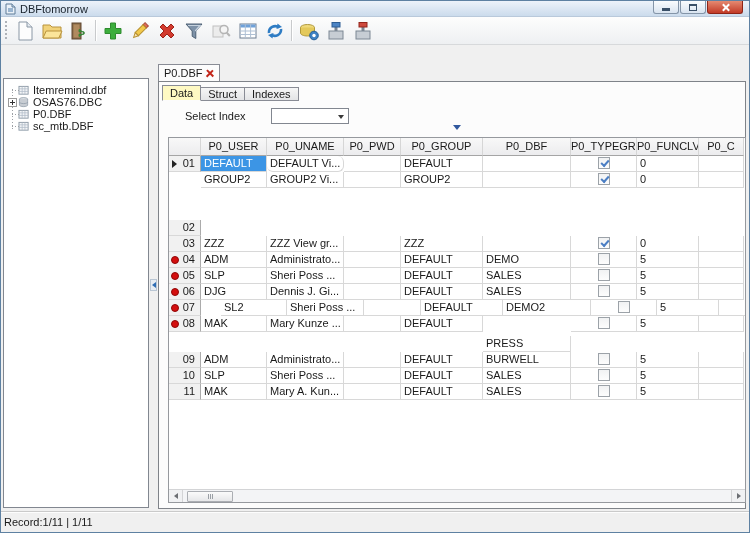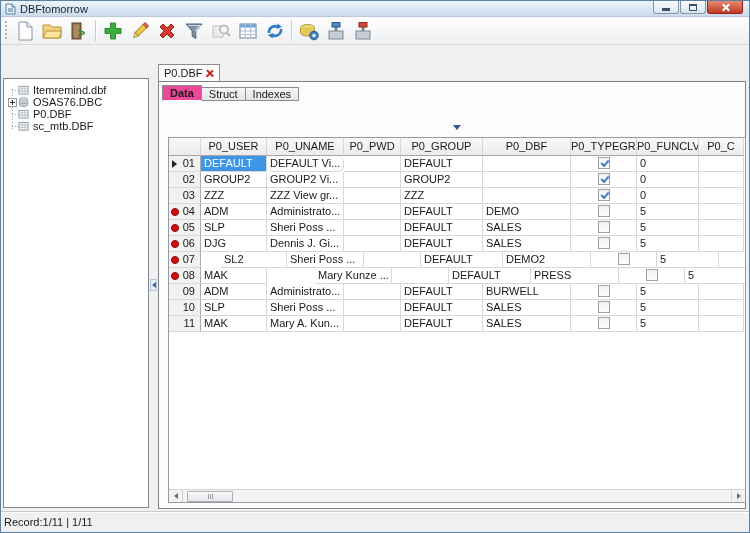--- a/index.html
+++ b/index.html
@@ -54,21 +54,21 @@
   .doc-tab { position:absolute; left:0; top:0; height:17px; background:#FCFCFC; border:1px solid #898C95; border-bottom:none; display:flex; align-items:center; padding:0 5px; }
   .doc-tab-label { margin-right:3px; }
   .tab-close { position:relative; width:8px; height:8px; }
   .tab-close::before,.tab-close::after { content:""; position:absolute; left:3.5px; top:0; width:1.6px; height:8.5px; background:#C3261A; }
   .tab-close::before { transform:rotate(45deg); } .tab-close::after { transform:rotate(-45deg); }
 
   .content-panel { position:absolute; left:0; right:0; top:17px; bottom:0; background:#FCFCFC; border:1px solid #7F8389; }
   .subtabs { position:absolute; left:3px; top:3px; display:flex; align-items:flex-end; height:16px; }
   .subtab { height:14px; padding:0 7px; display:flex; align-items:center; background:linear-gradient(#F6F6F6,#E3E4E6); border:1px solid #898C95; border-left:none; font-size:11px; }
   .subtab.first { border-left:1px solid #898C95; }
-  .subtab.active { height:16px; background:#ec4899; border-left:1px solid #898C95; border-bottom:1px solid #FCFCFC; position:relative; z-index:2;font-weight:bold; }
+  .subtab.active { height:16px; background:#fef9c3; border-left:1px solid #898C95; border-bottom:1px solid #FCFCFC; position:relative; z-index:2; }
 
   .index-row { position:absolute; left:26px; top:26px; display:flex; align-items:center; }
   .index-label { width:84px; }
   .combo { width:78px; height:16px; border:1px solid #828790; background:#fff; position:relative; margin-left:2px; }
   .combo-arrow { position:absolute; right:4px; top:6px; width:0; height:0; border-left:3.5px solid transparent; border-right:3.5px solid transparent; border-top:4px solid #3A3A3A; }
 
   .collapse-arrow { position:absolute; left:294px; top:43px; width:9px; height:6px; }
   .collapse-arrow::before { content:""; position:absolute; width:0; height:0; border-left:4px solid transparent; border-right:4px solid transparent; border-top:5px solid #31589E; }
 
   
@@ -266,20 +266,27 @@
         </div>
       </div>
 
       <div class="content-panel">
         <div class="subtabs">
           <span class="subtab first active">Data</span>
           <span class="subtab">Struct</span>
           <span class="subtab">Indexes</span>
         </div>
 
+        <div class="index-row">
+          <span class="index-label">Select Index</span>
+          <span class="combo">
+            <span></span>
+            <span class="combo-arrow"></span>
+          </span>
+        </div>
 
         <span class="collapse-arrow"></span>
 
         <div class="grid">
             <div class="grow">
               <div class="gh" style="width: 32px;"></div>
               <div class="gh" style="width: 66px;">P0_USER</div>
               <div class="gh" style="width: 77px;">P0_UNAME</div>
               <div class="gh" style="width: 57px;">P0_PWD</div>
               <div class="gh" style="width: 82px;">P0_GROUP</div>
@@ -295,21 +302,21 @@
               <div class="gc" style="width: 57px;"></div>
               <div class="gc" style="width: 82px;">DEFAULT</div>
               <div class="gc" style="width: 88px;"></div>
               <div class="gc cbcell" style="width: 66px;">
                 <div class="cb checked"></div>
               </div>
               <div class="gc" style="width: 62px;">0</div>
               <div class="gc" style="width: 45px;"></div>
             </div>
             <div class="grow">
-              <div class="gc rowhdr" style="width: 32px;"><span>02</span></div>
+              <div class="gc rowhdr" style="width: 32px; margin-top: 48px;"><span>02</span></div>
               <div class="gc" style="width: 66px;">GROUP2</div>
               <div class="gc" style="width: 77px;">GROUP2 Vi...</div>
               <div class="gc" style="width: 57px;"></div>
               <div class="gc" style="width: 82px;">GROUP2</div>
               <div class="gc" style="width: 88px;"></div>
               <div class="gc cbcell" style="width: 66px;">
                 <div class="cb checked"></div>
               </div>
               <div class="gc" style="width: 62px;">0</div>
               <div class="gc" style="width: 45px;"></div>
@@ -375,24 +382,24 @@
               <div class="gc" style="width: 88px;">DEMO2</div>
               <div class="gc cbcell" style="width: 66px;">
                 <div class="cb"></div>
               </div>
               <div class="gc" style="width: 62px;">5</div>
               <div class="gc" style="width: 45px;"></div>
             </div>
             <div class="grow">
               <div class="gc rowhdr" style="width: 32px;"><div class="dot"></div><span>08</span></div>
               <div class="gc" style="width: 66px;">MAK</div>
-              <div class="gc" style="width: 77px; margin-left: 48px;">Mary Kunze ...</div>
-              <div class="gc" style="width: 57px;"></div>
-              <div class="gc" style="width: 82px;">DEFAULT</div>
-              <div class="gc" style="width: 88px;">PRESS</div>
+              <div class="gc" style="width: 77px;">Mary Kunze ...</div>
+              <div class="gc" style="width: 57px;"></div>
+              <div class="gc" style="width: 82px;">DEFAULT</div>
+              <div class="gc" style="width: 88px; margin-top: 20px;">PRESS</div>
               <div class="gc cbcell" style="width: 66px;">
                 <div class="cb"></div>
               </div>
               <div class="gc" style="width: 62px;">5</div>
               <div class="gc" style="width: 45px;"></div>
             </div>
             <div class="grow">
               <div class="gc rowhdr" style="width: 32px;"><span>09</span></div>
               <div class="gc" style="width: 66px;">ADM</div>
               <div class="gc" style="width: 77px;">Administrato...</div>

